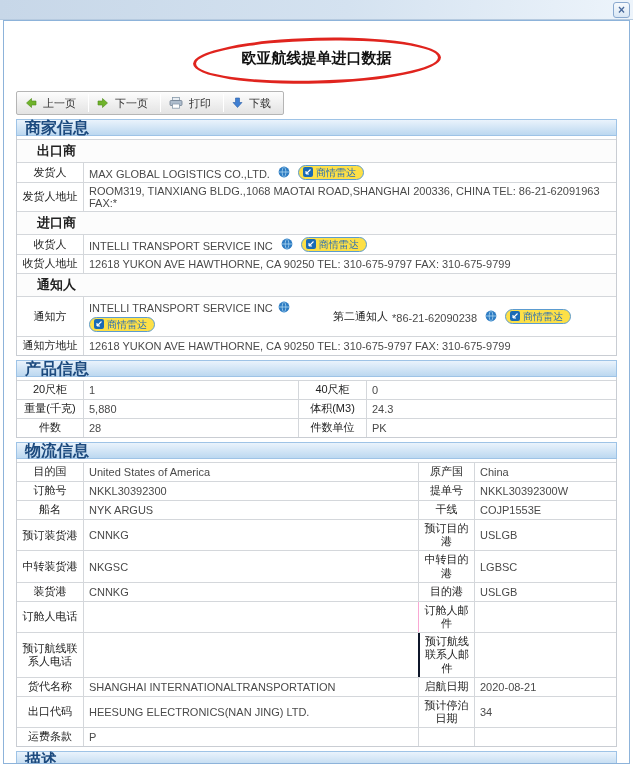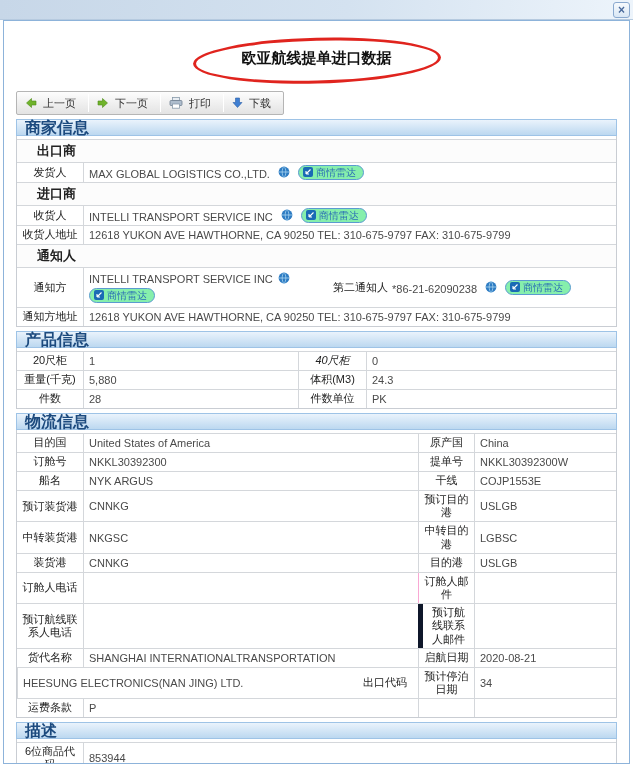--- a/index.html
+++ b/index.html
@@ -68,21 +68,21 @@
   .grow { flex:1 1 auto; min-width:0; }
   .subhead {
     font-size:13px; font-weight:bold; color:#222; padding:2px 5px 2px 20px;
     background:#fcfcfc; display:flex; align-items:center; min-height:18px; width:100%;
   }
   
   .vcell-inline { display:flex; align-items:flex-end; gap:8px; flex-wrap:wrap; }
   .radar-badge {
     display:inline-flex; align-items:center; gap:3px;
     border:1px solid #5b9bd0; border-radius:9px; padding:0 7px 0 4px; height:15px;
-    color:#2a6db5; font-size:10px; background:#86efac; cursor:pointer; white-space:nowrap;
+    color:#2a6db5; font-size:10px; background:#fde047; cursor:pointer; white-space:nowrap;
   }
   .globe { display:inline-block; cursor:pointer; }
   .two-line { display:flex; flex-direction:column; gap:2px; padding:2px 0; }
   .two-line .line { display:flex; align-items:center; gap:5px; }
   .inline-label { font-size:11px; color:#222; margin:0 4px 0 14px; white-space:nowrap; }
 </style>
 </head>
 <body>
 
 <div class="titlebar"></div>
@@ -157,20 +157,24 @@
             <span><svg width="10" height="10" viewBox="0 0 10 10">
                   <rect width="10" height="10" rx="2" fill="#1a6ab5"></rect>
                   <path d="M7.5 2.5 L3 7 M3 7 V4 M3 7 H6" stroke="#fff" stroke-width="1.1" fill="none"></path>
                 </svg></span>
             <span>商情雷达</span>
           </span>
         </span>
       </div>
     </div>
     <div class="tr">
+      <div class="td label lw">发货人地址</div>
+      <div class="td value grow">ROOM319, TIANXIANG BLDG.,1068 MAOTAI ROAD,SHANGHAI 200336, CHINA TEL: 86-21-62091963 FAX:*</div>
+    </div>
+    <div class="tr">
         <div class="subhead">进口商</div>
       </div>
     <div class="tr">
       <div class="td label lw">收货人</div>
       <div class="td value grow">
         <span class="vcell-inline">
           <span>INTELLI TRANSPORT SERVICE INC</span>
           <span class="globe"><svg width="12" height="12" viewBox="0 0 12 12">
                 <circle cx="6" cy="6" r="5.4" fill="#2e7cc3"></circle>
                 <path d="M0.8 6 H11.2 M6 0.6 C8.4 2.2 8.4 9.8 6 11.4 M6 0.6 C3.6 2.2 3.6 9.8 6 11.4" stroke="#a8d4f0" stroke-width="0.8" fill="none"></path>
@@ -235,21 +239,21 @@
       <div class="td value grow">12618 YUKON AVE HAWTHORNE, CA 90250 TEL: 310-675-9797 FAX: 310-675-9799</div>
     </div>
   </div>
 
   
   <div class="tbl">
     <div class="sec-header">产品信息</div>
     <div class="tr">
       <div class="td label lw">20尺柜</div>
       <div class="td value grow">1</div>
-      <div class="td label lw2-prod" style="border-left:1px solid #d4d7db;font-style:italic;">40尺柜</div>
+      <div class="td label lw2-prod" style="border-left:1px solid #d4d7db;">40尺柜</div>
       <div class="td value vw2-prod">0</div>
     </div>
     <div class="tr">
       <div class="td label lw">重量(千克)</div>
       <div class="td value grow">5,880</div>
       <div class="td label lw2-prod" style="border-left:1px solid #d4d7db;">体积(M3)</div>
       <div class="td value vw2-prod">24.3</div>
     </div>
     <div class="tr">
       <div class="td label lw">件数</div>
@@ -300,32 +304,32 @@
     </div>
     <div class="tr">
       <div class="td label lw">订舱人电话</div>
       <div class="td value grow"></div>
       <div class="td label lw2-log" style="border-left:1px solid #f9a8d4;">订舱人邮件</div>
       <div class="td value vw2-log"></div>
     </div>
     <div class="tr">
       <div class="td label lw">预订航线联系人电话</div>
       <div class="td value grow"></div>
-      <div class="td label lw2-log" style="border-left:5px solid #0f172a;">预订航线联系人邮件</div>
+      <div class="td label lw2-log" style="border-left:2px solid #0f172a;">预订航线联系人邮件</div>
       <div class="td value vw2-log"></div>
     </div>
     <div class="tr">
       <div class="td label lw">货代名称</div>
       <div class="td value grow">SHANGHAI INTERNATIONALTRANSPORTATION</div>
       <div class="td label lw2-log" style="border-left:1px solid #d4d7db;">启航日期</div>
       <div class="td value vw2-log">2020-08-21</div>
     </div>
     <div class="tr">
+      <div class="td label lw">出口代码</div>
       <div class="td value grow">HEESUNG ELECTRONICS(NAN JING) LTD.</div>
-      <div class="td label lw">出口代码</div>
       <div class="td label lw2-log" style="border-left:1px solid #d4d7db;">预计停泊日期</div>
       <div class="td value vw2-log">34</div>
     </div>
     <div class="tr">
       <div class="td label lw">运费条款</div>
       <div class="td value grow">P</div>
       <div class="td label lw2-log" style="border-left:1px solid #d4d7db;"></div>
       <div class="td value vw2-log"></div>
     </div>
   </div>

